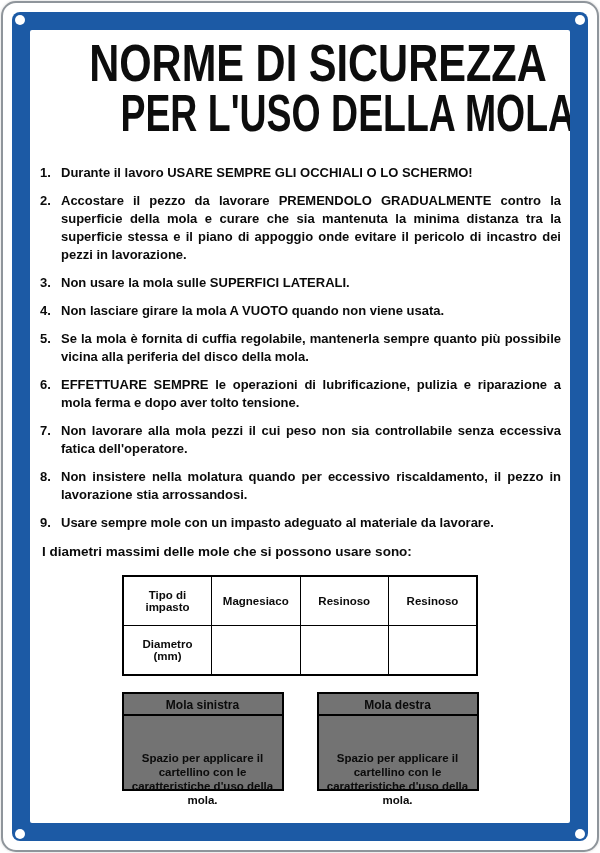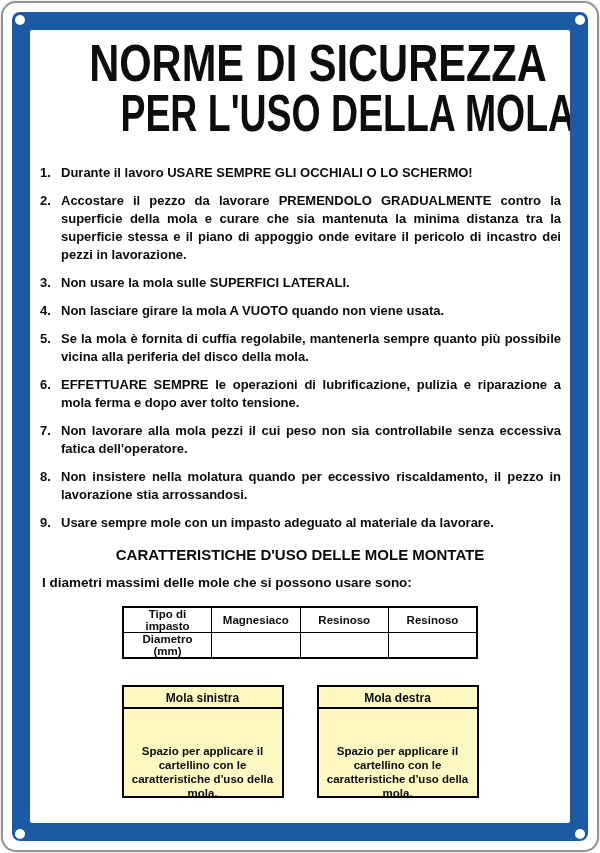--- a/index.html
+++ b/index.html
@@ -69,26 +69,26 @@
   .blank { display: inline-block; width: 46px; }
 
   .impasto-table {
     margin: 16px auto 0; border-collapse: collapse;
     width: 356px; border: 2px solid #000;
     table-layout: fixed;
   }
   .impasto-table th, .impasto-table td {
     border: 1.5px solid #000;
     font-size: 11.5px; font-weight: bold; text-align: center;
-    height: 21px; padding: 0 3px; width: 25%;
+    height: 21px; padding: 12px 3px; width: 25%;
   }
   .impasto-table tr.data-row td { height: 23px; }
 
   .boxes { margin-top: 16px; display: flex; justify-content: center; gap: 33px; }
-  .mbox { width: 162px; height: 113px; border: 2px solid #000; background: #fef9c3; margin-top: 10px; }
+  .mbox { width: 162px; height: 99px; border: 2px solid #000; background: #737373; }
   .mbox-title {
     height: 22px; line-height: 22px; border-bottom: 2px solid #000;
     text-align: center; font-size: 12px; font-weight: bold;
   }
   .mbox-body {
     padding: 35px 8px 0; text-align: center;
     font-size: 11.5px; font-weight: bold; line-height: 14px;
   }
 </style>
 </head>
@@ -140,21 +140,20 @@
           <li>
             <span class="num">8.</span>
             <span class="txt">Non insistere nella molatura quando per eccessivo riscaldamento, il pezzo in lavorazione stia arrossandosi.</span>
           </li>
           <li>
             <span class="num">9.</span>
             <span class="txt">Usare sempre mole con un impasto adeguato al materiale da lavorare.</span>
           </li>
         </ol>
 
-        <div class="section-title">CARATTERISTICHE D'USO DELLE MOLE MONTATE</div>
 
 
         <div class="diam-line">I diametri massimi delle mole che si possono usare sono:</div>
 
         <table class="impasto-table">
           <tbody>
               <tr>
             <th>Tipo di impasto</th>
             <th>Magnesiaco</th>
             <th>Resinoso</th>

